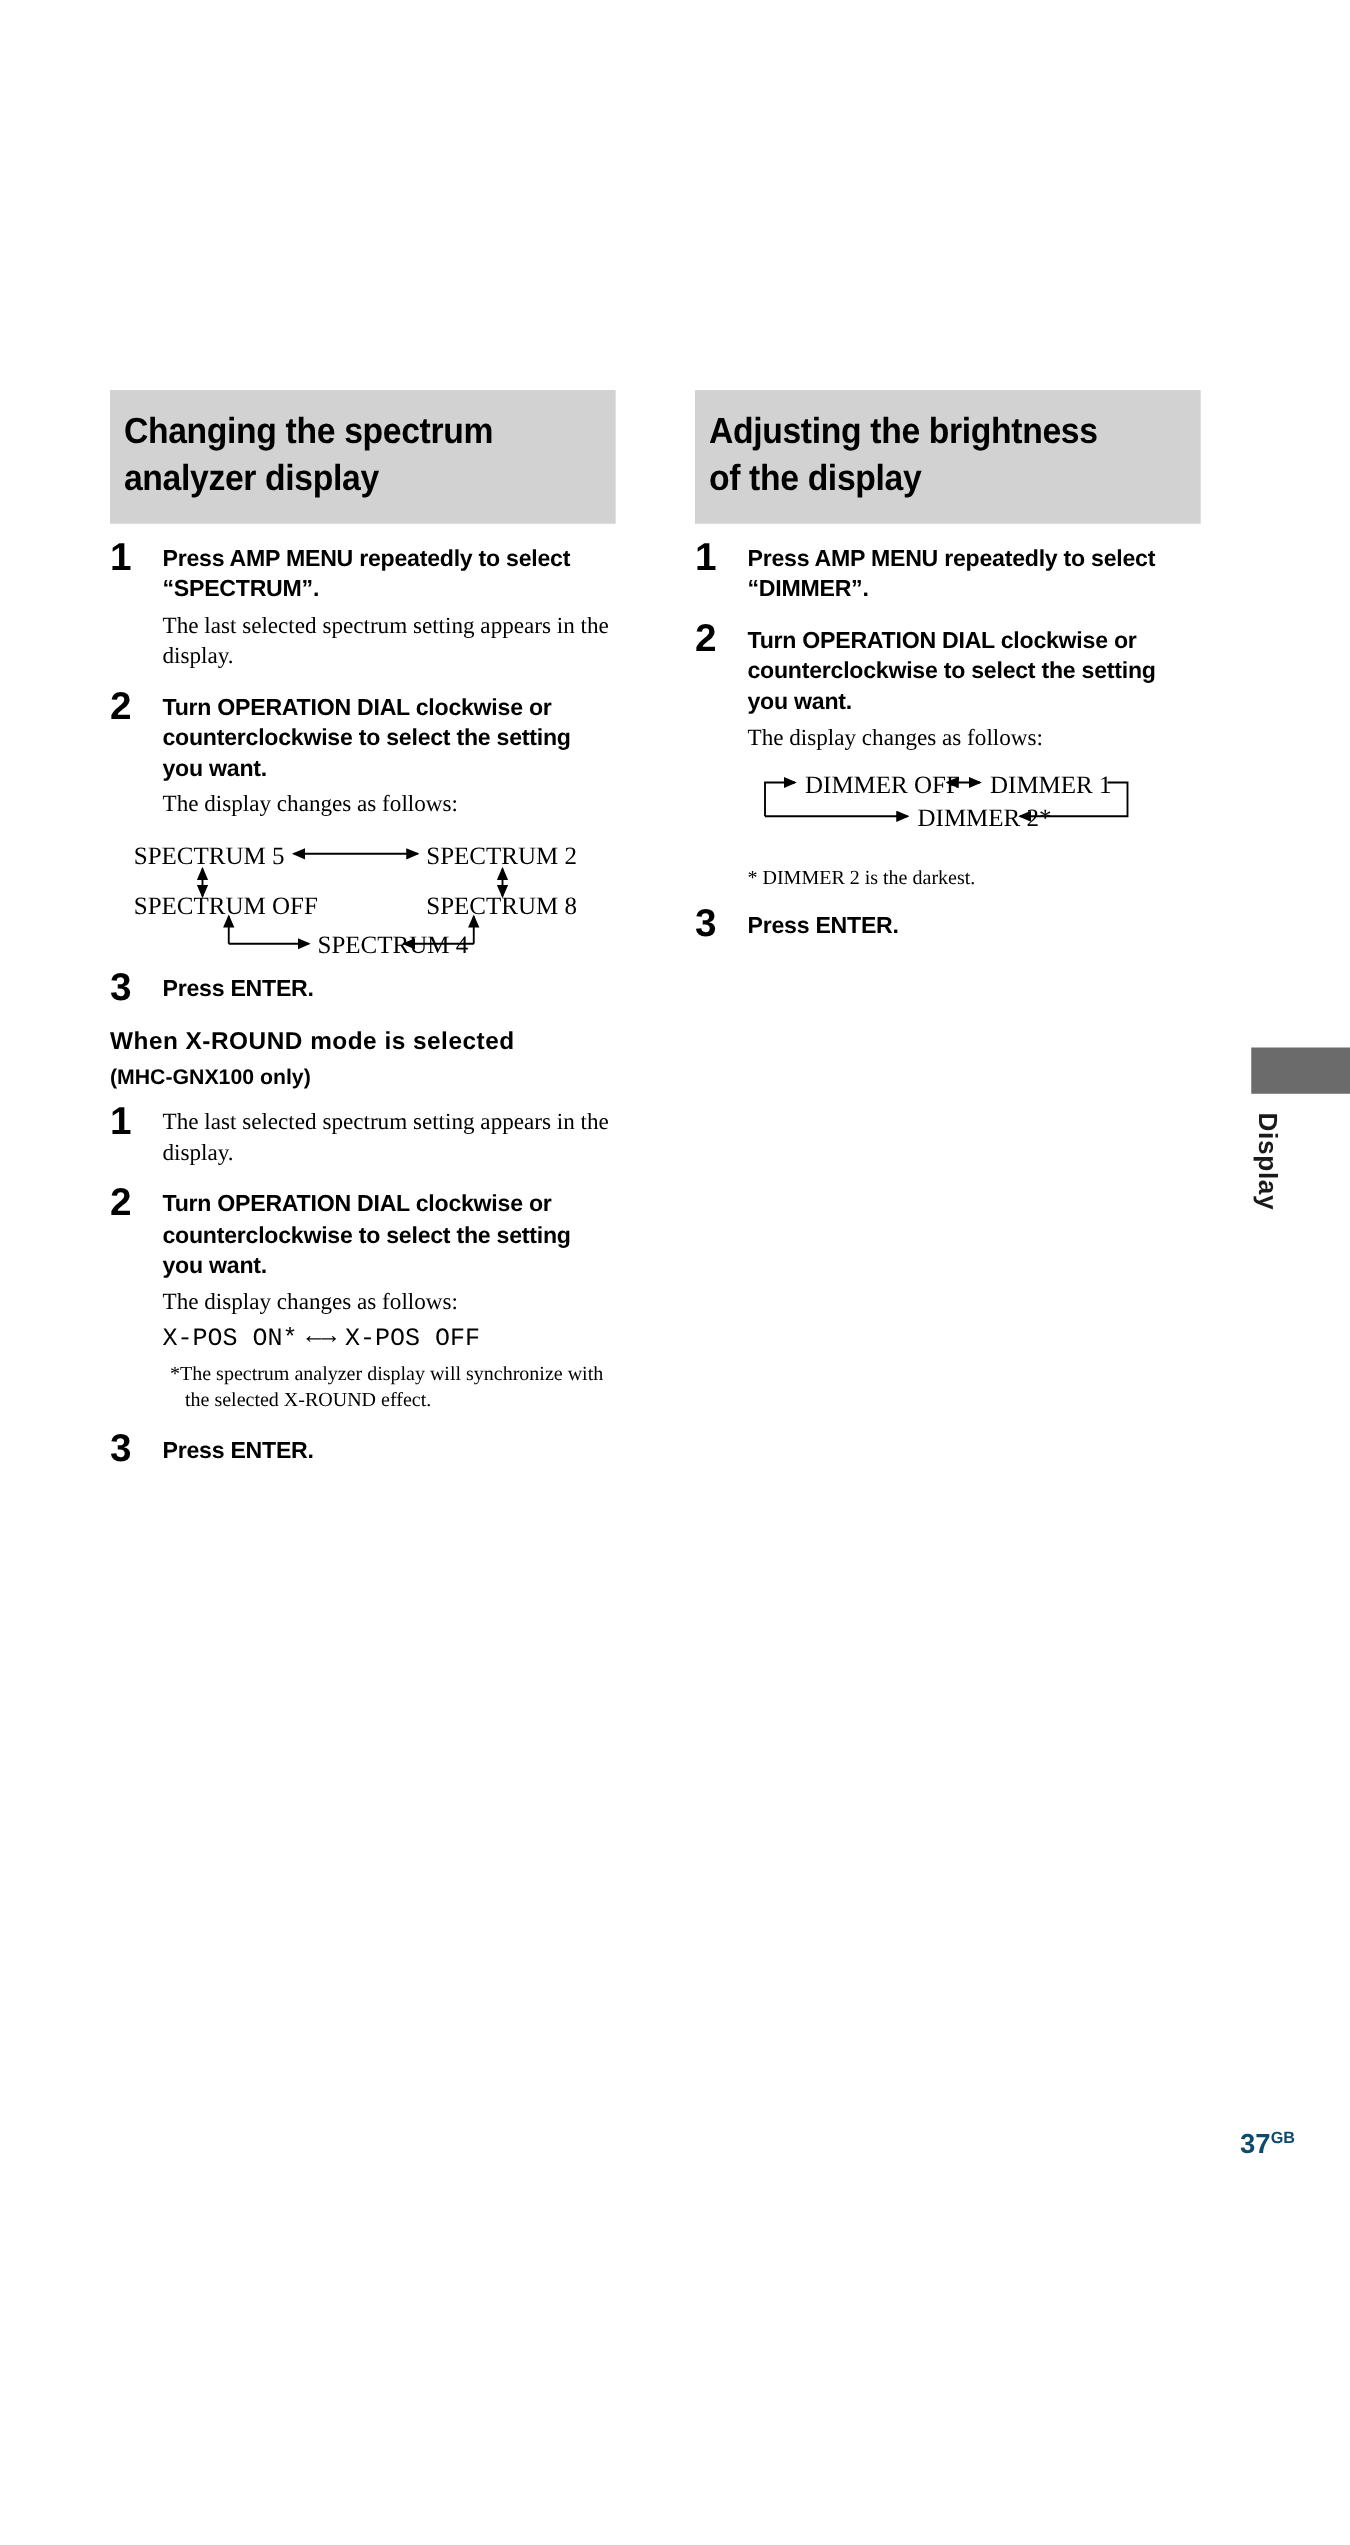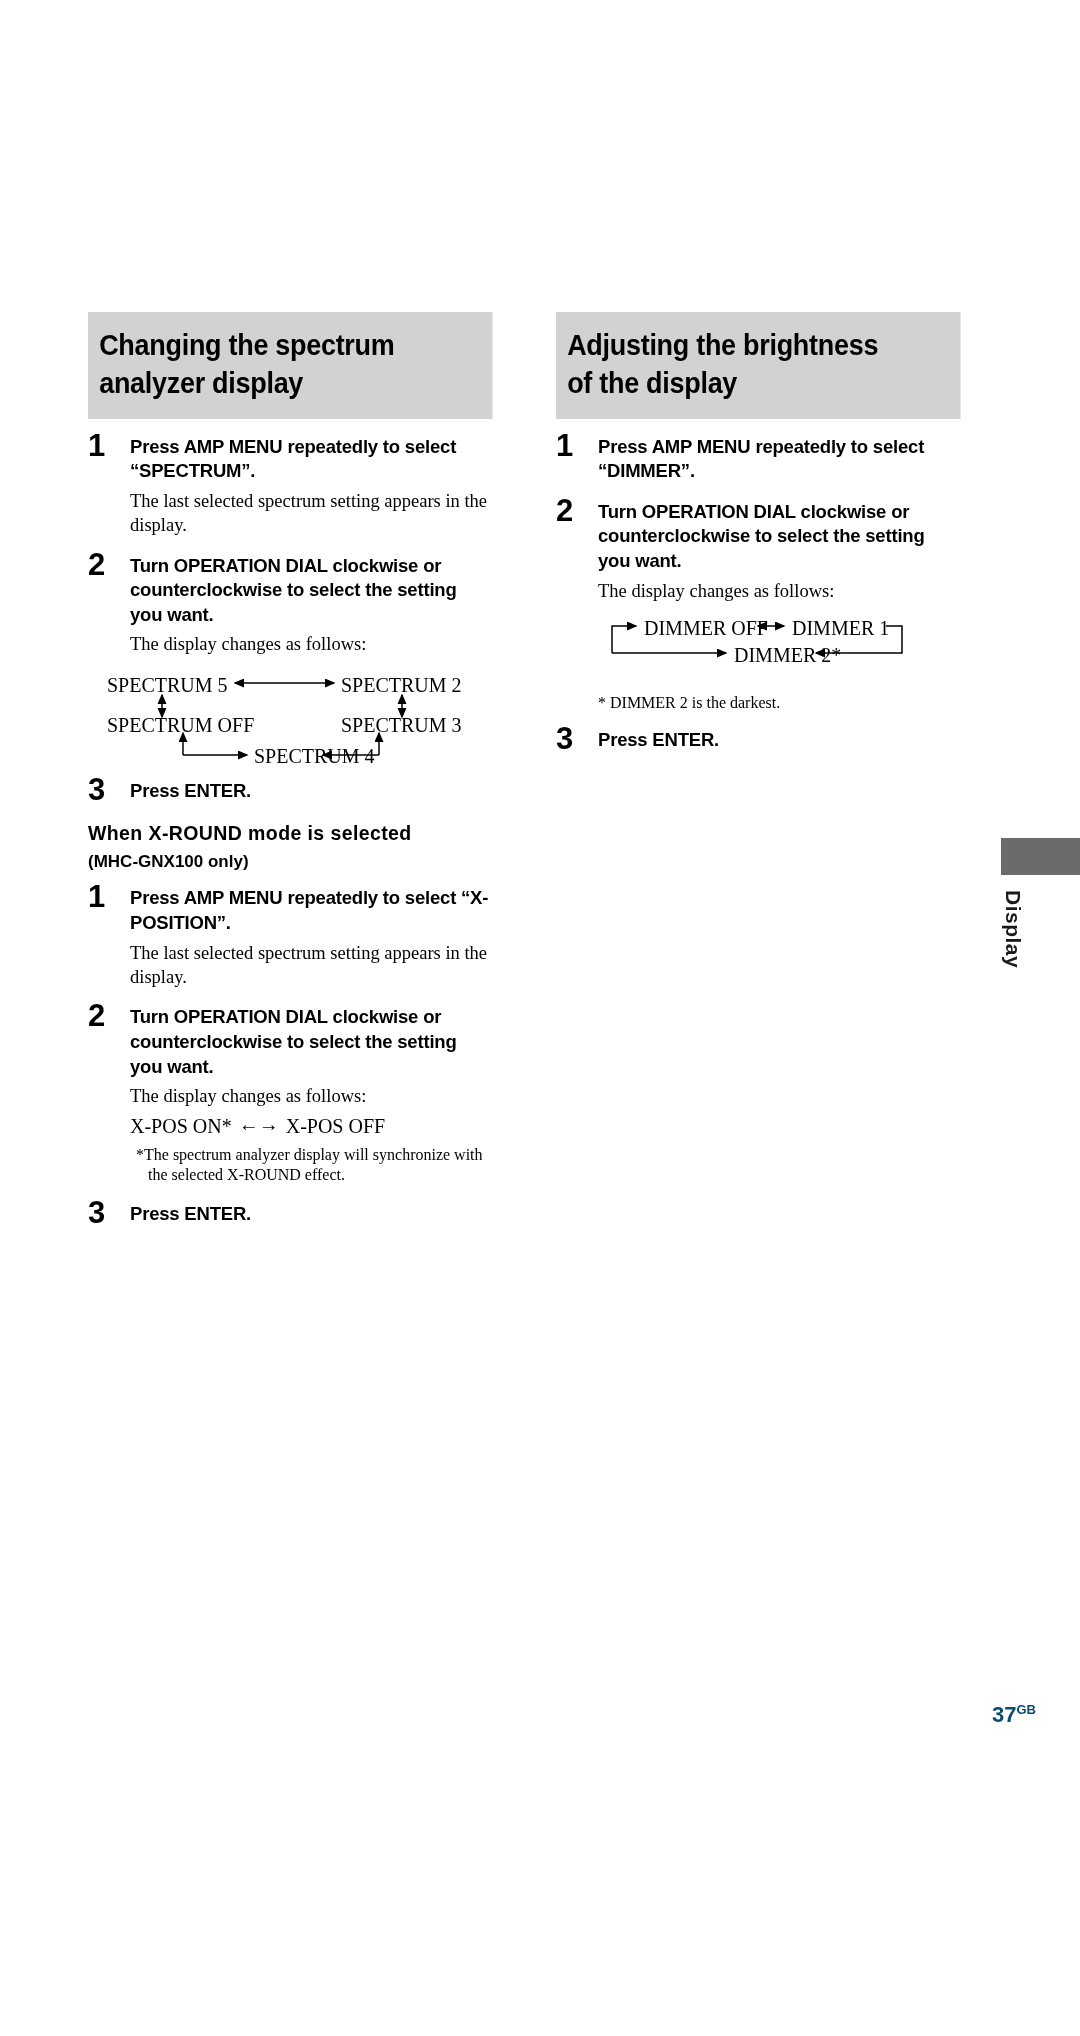--- a/index.html
+++ b/index.html
@@ -112,21 +112,21 @@
 
   .footnote {
     font-family: "Liberation Serif", serif;
     font-size: 16px;
     line-height: 1.3;
     margin-top: 10px;
   }
   .footnote-ind { padding-left: 22px; text-indent: -22px; }
 
   .inline-flow {
-    font-family: Liberation Serif, serif;
+    font-family: Liberation Mono, monospace;
     font-size: 20px;
     margin-top: 6px;
     white-space: nowrap;
   }
   .inline-flow .arr {
     display: inline-block;
     margin: 0 7px;
     position: relative;
     top: -2px;
   }
@@ -223,36 +223,35 @@
           <path d="M76,82 L76,60" stroke="#000" stroke-width="1.5" fill="none" marker-end="url(#ahR)" transform="rotate(0)"></path>
           <path d="M76,82 L140,82" stroke="#000" stroke-width="1.5" fill="none" marker-end="url(#ahR)"></path>
 
           <path d="M272,82 L272,60" stroke="#000" stroke-width="1.5" fill="none" marker-end="url(#ahR)"></path>
           <path d="M272,82 L216,82" stroke="#000" stroke-width="1.5" fill="none" marker-end="url(#ahR)"></path>
         </svg>
 
         <div class="flow-lbl" style="left:0px; top:2px;">SPECTRUM 5</div>
         <div class="flow-lbl" style="left:234px; top:2px;">SPECTRUM 2</div>
         <div class="flow-lbl" style="left:0px; top:42px;">SPECTRUM OFF</div>
-        <div class="flow-lbl" style="left:234px; top:42px;">SPECTRUM 3</div>
+        <div class="flow-lbl" style="left:234px; top:42px;">SPECTRUM 8</div>
         <div class="flow-lbl" style="left:147px; top:73px;">SPECTRUM 4</div>
       </div>
     </div>
 
     <div class="step" style="margin-top:14px;">
       <div class="step-num">3</div>
       <div class="step-title">Press ENTER.</div>
     </div>
 
     <div class="sub-head">When X-ROUND mode is selected</div>
     <div class="sub-note">(MHC-GNX100 only)</div>
 
     <div class="step" style="margin-top:14px;">
       <div class="step-num">1</div>
-      <div class="step-title">Press AMP MENU repeatedly to select “X-POSITION”.</div>
       <div class="step-body">The last selected spectrum setting appears in the display.</div>
     </div>
 
     <div class="step">
       <div class="step-num">2</div>
       <div class="step-title">Turn OPERATION DIAL clockwise or counterclockwise to select the setting you want.</div>
       <div class="step-body">The display changes as follows:</div>
 
       <div class="inline-flow">
         <span>X-POS ON*</span><span class="arr">←→</span><span>X-POS OFF</span>

